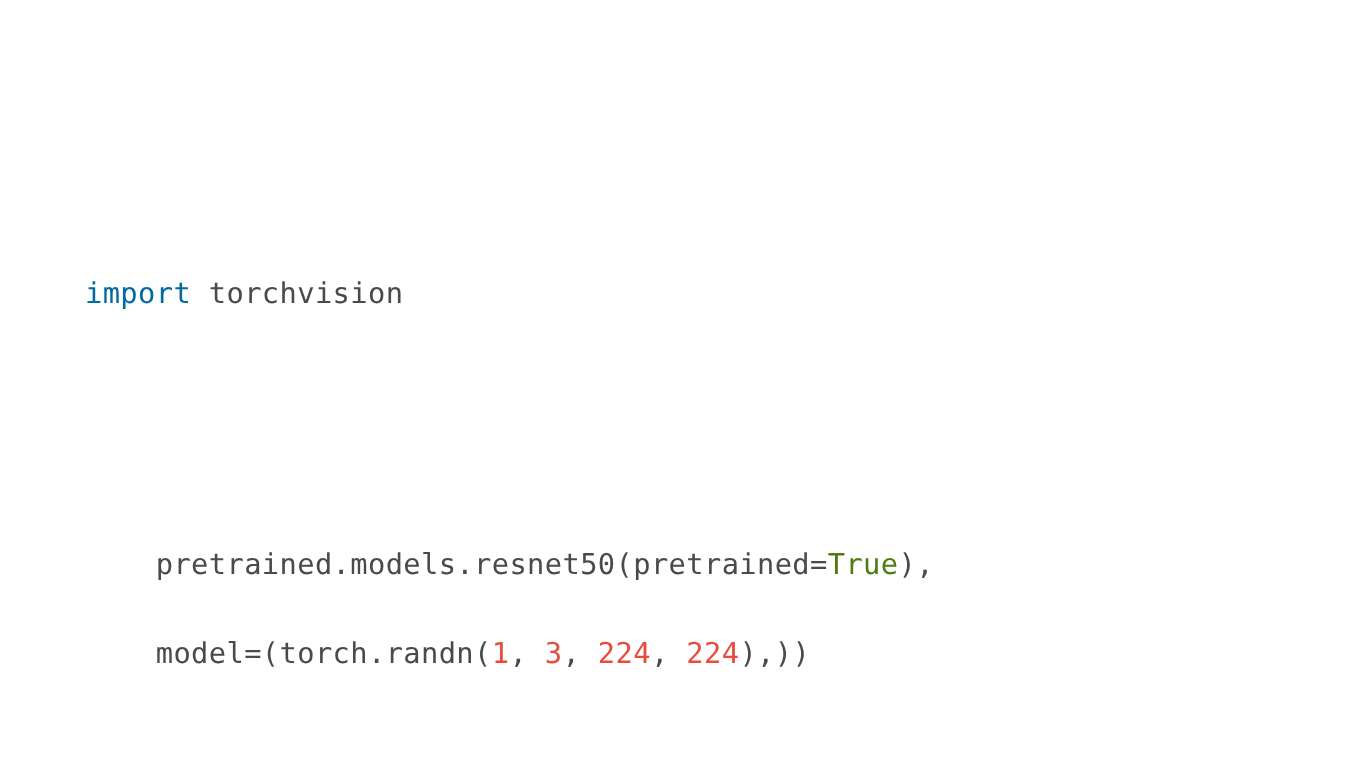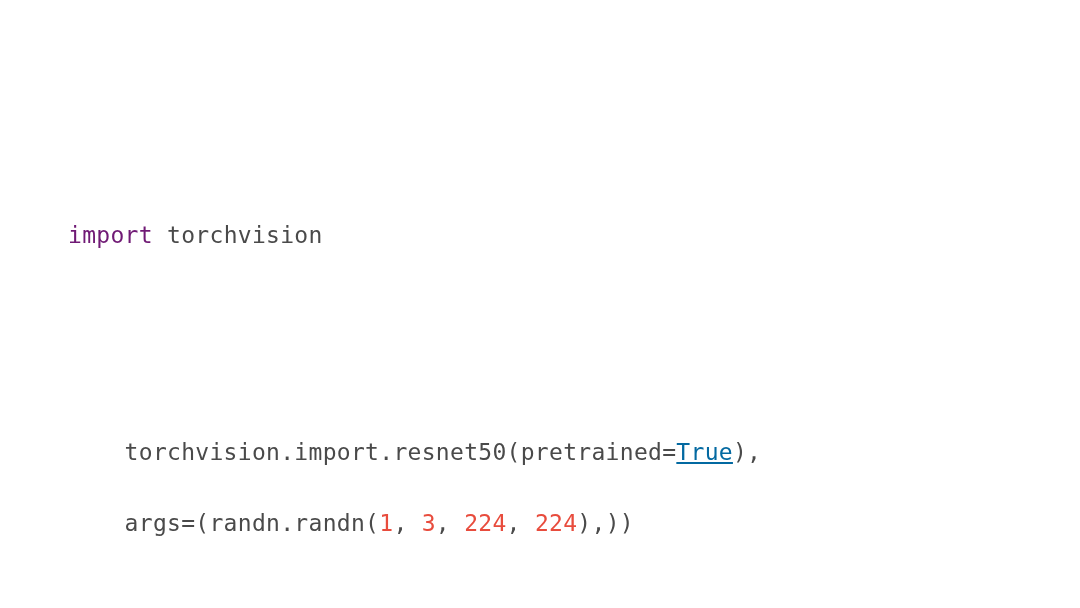--- a/index.html
+++ b/index.html
@@ -15,35 +15,34 @@
       font-size: 23px;
       line-height: 1.55;
       color: #4a4a4a;
       padding: 182px 0 0 68px;
       letter-spacing: 0.3px;
     }
     .code-block {
       white-space: pre;
     }
     .kw-import {
-      color: #701a75;
+      color: #0369a1;
       text-align: center;
     }
     .kw-true {
-      color: #0369a1;
-      text-decoration: underline;
+      color: #4d7c0f;
     }
     .num {
       color: #e84c3d;
     }
     .blank-line {
       height: 110px;
     }
   </style>
 </head>
 <body>
 
 <div class="code-block">
 <div><span class="kw-import">import</span><span> torchvision</span></div>
 <div class="blank-line"></div>
-<div><span>    </span><span>torchvision.import.resnet50(pretrained=</span><span class="kw-true">True</span><span>),</span></div>
-<div><span>    </span><span>args=(randn.randn(</span><span class="num">1</span><span>, </span><span class="num">3</span><span>, </span><span class="num">224</span><span>, </span><span class="num">224</span><span>),))</span></div>
+<div><span>    </span><span>pretrained.models.resnet50(pretrained=</span><span class="kw-true">True</span><span>),</span></div>
+<div><span>    </span><span>model=(torch.randn(</span><span class="num">1</span><span>, </span><span class="num">3</span><span>, </span><span class="num">224</span><span>, </span><span class="num">224</span><span>),))</span></div>
 </div>
 
 </body></html>

